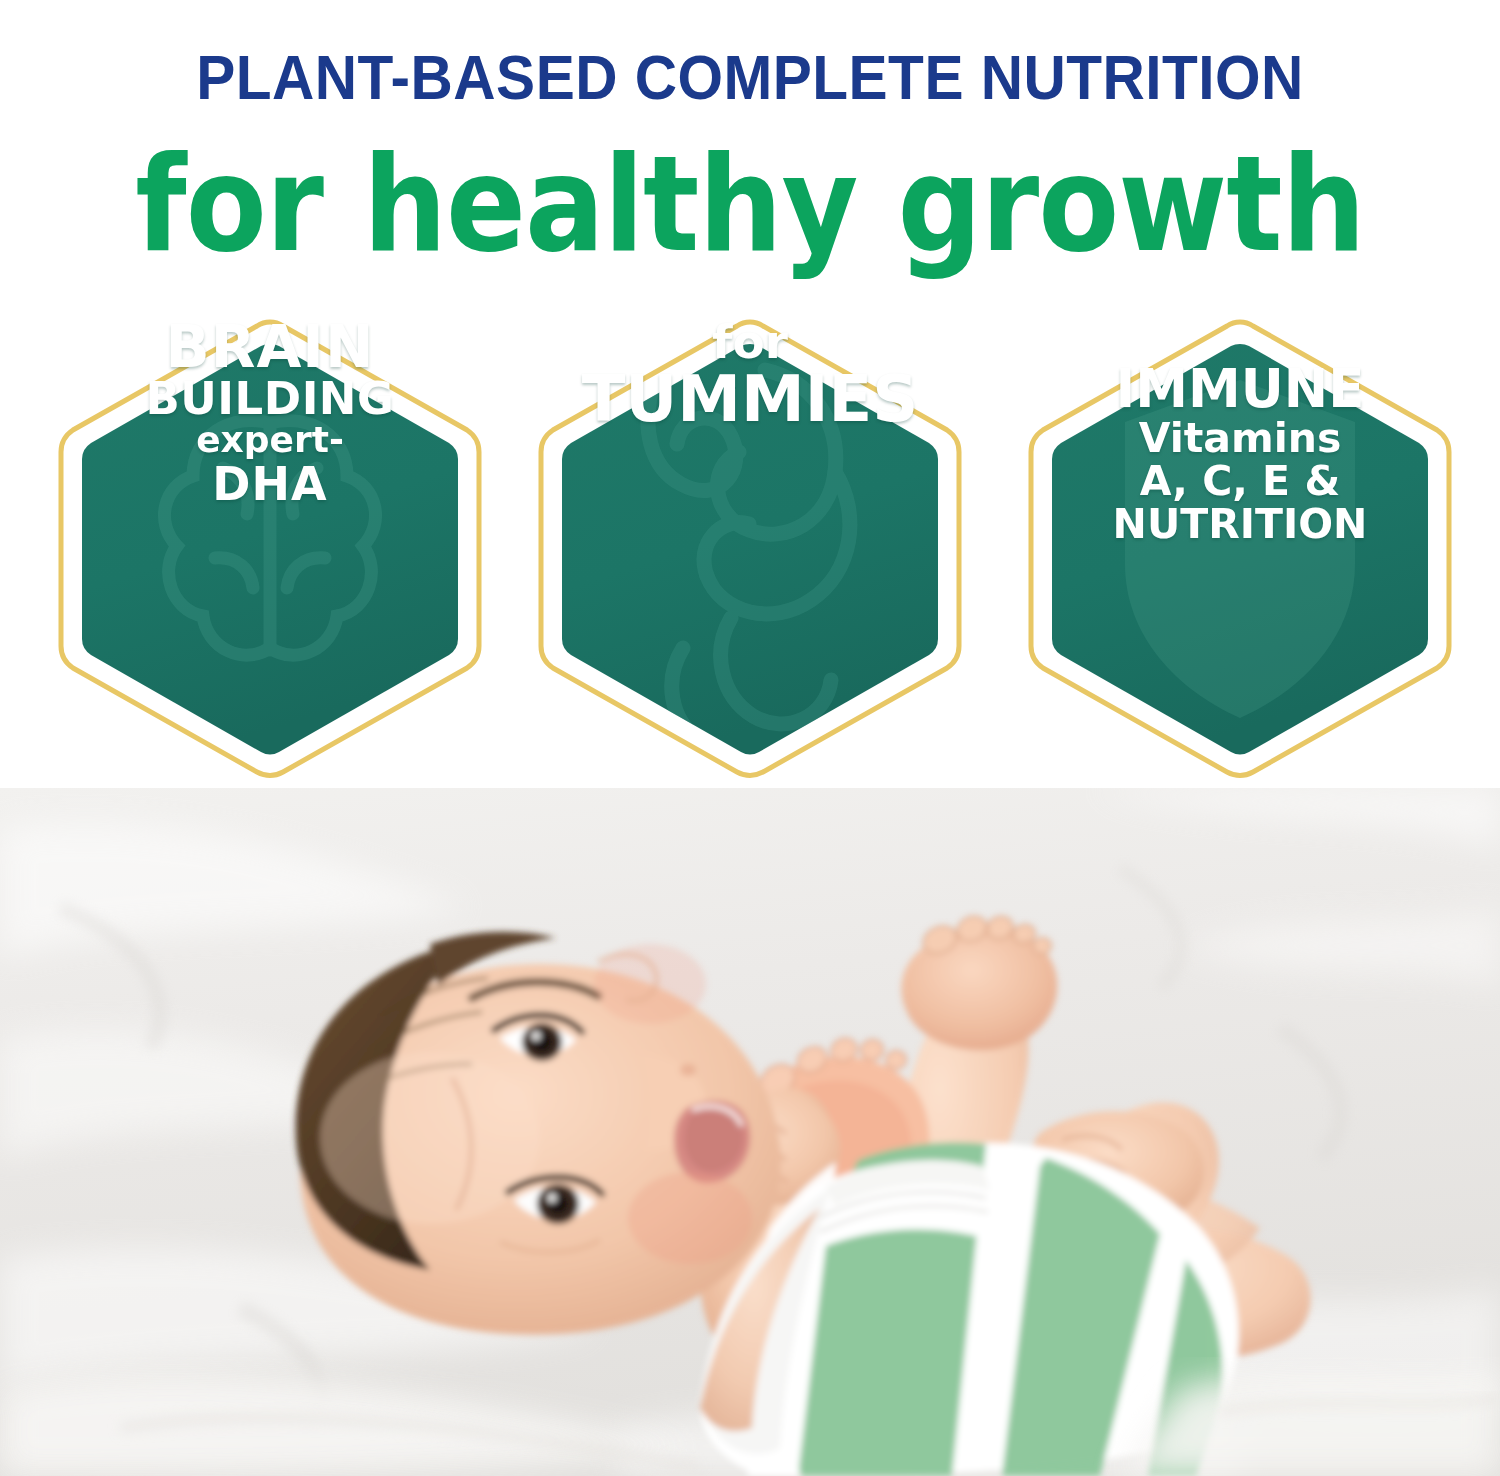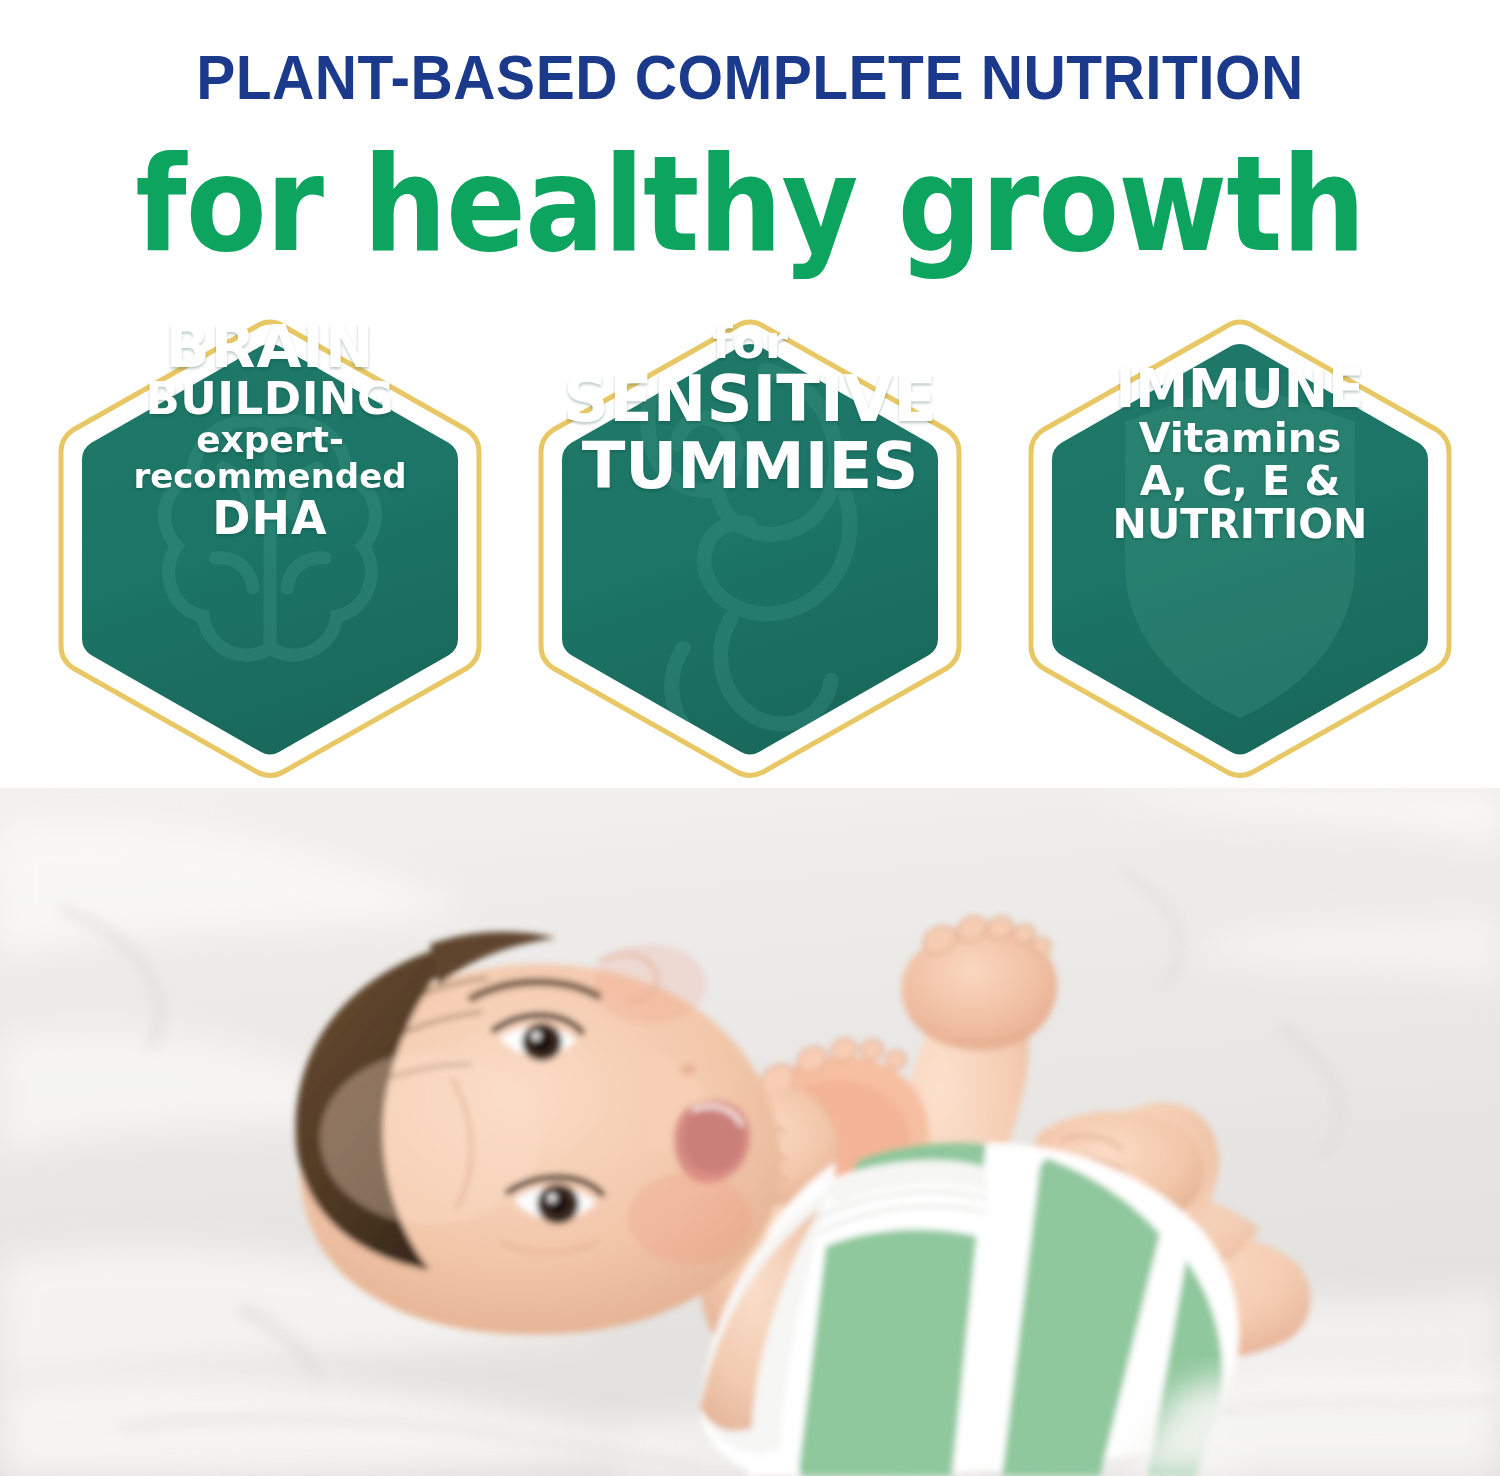--- a/index.html
+++ b/index.html
@@ -145,21 +145,20 @@
             <path d="M262 150 C242 158 234 176 238 196"></path>
             <path d="M160 240 C182 238 196 252 198 270"></path>
             <path d="M270 240 C248 238 234 252 232 270"></path>
           </g>
         </g>
       </svg>
       <div class="badge-text">
         <span class="bl l0">BRAIN</span>
         <span class="bl l1">BUILDING</span>
         <span class="bl l2">expert-</span>
-        <span class="bl l3">recommended</span>
         <span class="bl l4">DHA</span>
       </div>
     </div>
 
     <div class="badge b2">
       <svg viewBox="0 0 430 462" xmlns="http://www.w3.org/2000/svg" aria-hidden="true">
         <defs>
           <clipPath id="clipHex2">
             <path d="M215 26 Q220 26 224 28 L394 125 Q403 131 403 141 L403 321 Q403 331 394 337 L224 434 Q215 439 206 434 L36 337 Q27 331 27 321 L27 141 Q27 131 36 125 L206 28 Q210 26 215 26 Z"></path>
           </clipPath>
@@ -178,21 +177,20 @@
             <path d="M230 52 C276 62 306 104 300 154 C294 204 250 226 214 212 C176 198 172 148 204 134"></path>
             <path d="M300 154 C326 196 318 254 276 282 C238 308 186 296 172 258"></path>
             <path d="M172 258 C160 226 186 198 214 206"></path>
             <path d="M196 300 C176 334 186 378 218 398 C252 418 292 398 296 362"></path>
             <path d="M148 330 C128 362 136 402 162 420"></path>
           </g>
         </g>
       </svg>
       <div class="badge-text">
         <span class="bl l0">for</span>
-        <span class="bl l1">SENSITIVE</span>
         <span class="bl l2">TUMMIES</span>
       </div>
     </div>
 
     <div class="badge b3">
       <svg viewBox="0 0 430 462" xmlns="http://www.w3.org/2000/svg" aria-hidden="true">
         <defs>
           <clipPath id="clipHex3">
             <path d="M215 26 Q220 26 224 28 L394 125 Q403 131 403 141 L403 321 Q403 331 394 337 L224 434 Q215 439 206 434 L36 337 Q27 331 27 321 L27 141 Q27 131 36 125 L206 28 Q210 26 215 26 Z"></path>
           </clipPath>

